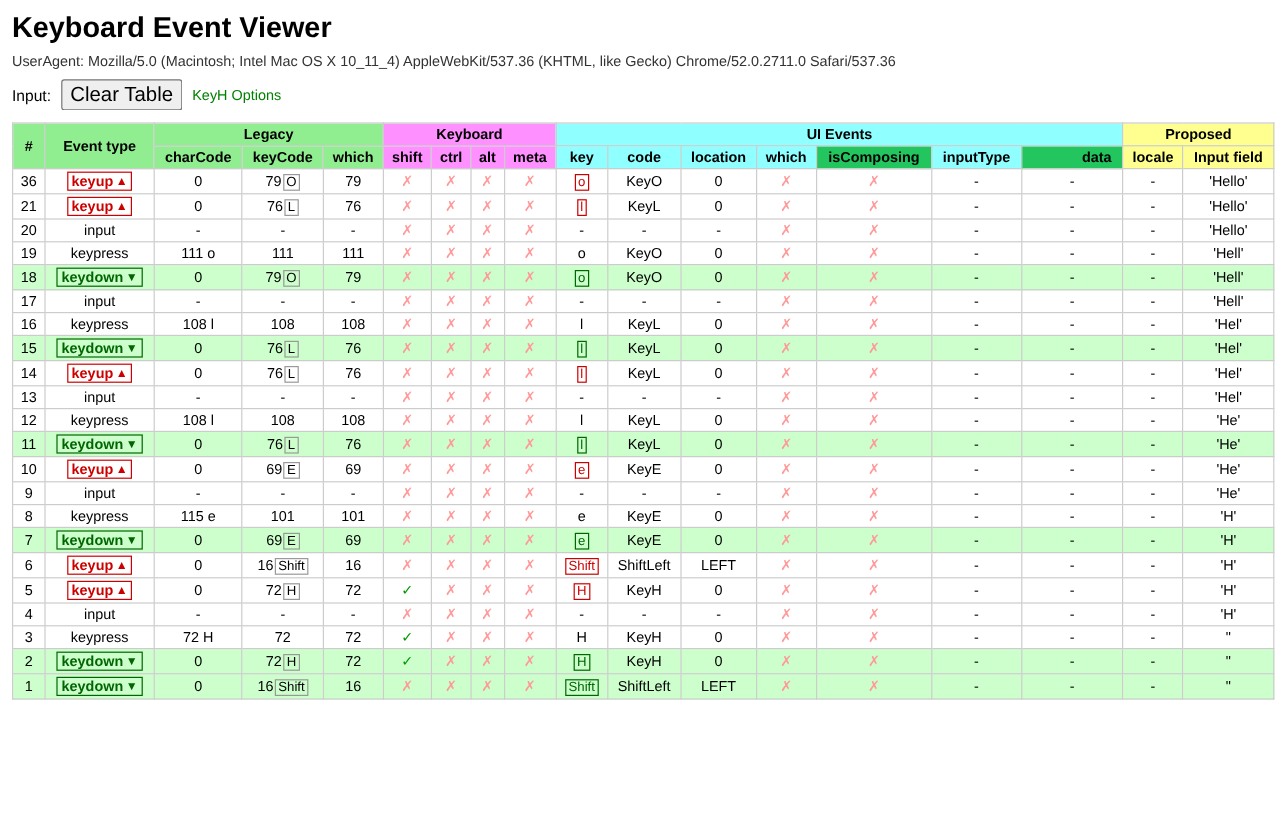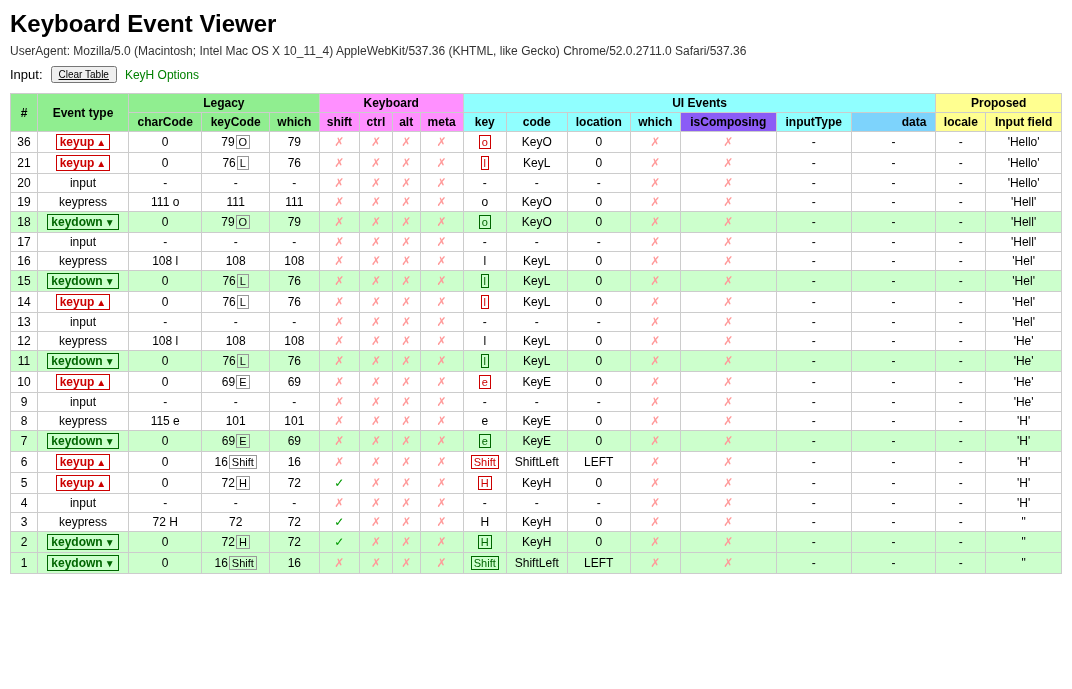--- a/index.html
+++ b/index.html
@@ -10,21 +10,21 @@
     th, td { border: 1px solid #ccc; padding: 2px 5px; text-align: center; white-space: nowrap; }
     th { background: #90ee90; font-weight: bold; }
   </style>
 </head>
 <body>
 
 <h1>Keyboard Event Viewer</h1>
 <div class="useragent">UserAgent: Mozilla/5.0 (Macintosh; Intel Mac OS X 10_11_4) AppleWebKit/537.36 (KHTML, like Gecko) Chrome/52.0.2711.0 Safari/537.36</div>
 <div style="display:flex;align-items:center;gap:8px;margin-bottom:10px;">
   <label>Input:</label>
-  <button style="font-size:10px;padding:1px 6px;cursor:pointer;text-decoration:underline;">Clear Table</button>
+  <button style="font-size:17px;padding:1px 6px;cursor:pointer;">Clear Table</button>
   <a style="font-size:12px;color:green;text-decoration:none;cursor:pointer;">KeyH Options</a>
 </div>
 
 <table id="event-table">
   <thead>
     <tr>
       <th rowspan="2" style="background:#90ee90;">#</th>
       <th rowspan="2" style="background:#90ee90;">Event type</th>
       <th colspan="3" style="background:#90ee90;">Legacy</th>
       <th colspan="4" style="background:#ff90ff;">Keyboard</th>
@@ -36,23 +36,23 @@
       <th style="background:#90ee90;">keyCode</th>
       <th style="background:#90ee90;">which</th>
       <th style="background:#ff90ff;">shift</th>
       <th style="background:#ff90ff;">ctrl</th>
       <th style="background:#ff90ff;">alt</th>
       <th style="background:#ff90ff;">meta</th>
       <th style="background:#90ffff;">key</th>
       <th style="background:#90ffff;">code</th>
       <th style="background:#90ffff;">location</th>
       <th style="background:#90ffff;">which</th>
-      <th style="background:#8b5cf6;">isComposing</th>
+      <th style="background:#22c55e;">isComposing</th>
       <th style="background:#90ffff;">inputType</th>
-      <th style="background:#7dd3fc;padding-left:46px;">data</th>
+      <th style="background:#22c55e;padding-left:46px;">data</th>
       <th style="background:#ffff90;">locale</th>
       <th style="background:#ffff90;">Input field</th>
     </tr>
   </thead>
   <tbody id="table-body">
   <tr>
         <td>36</td>
         <td><span style="color:#cc0000;font-weight:bold;border:1px solid #cc0000;padding:0 3px;display:inline-flex;align-items:center;gap:2px;">keyup <span style="font-size:10px;">▲</span></span></td>
         <td>0</td>
         <td>79<span style="border:1px solid #999;padding:0 2px;margin-left:1px;font-size:11px;">O</span></td>

